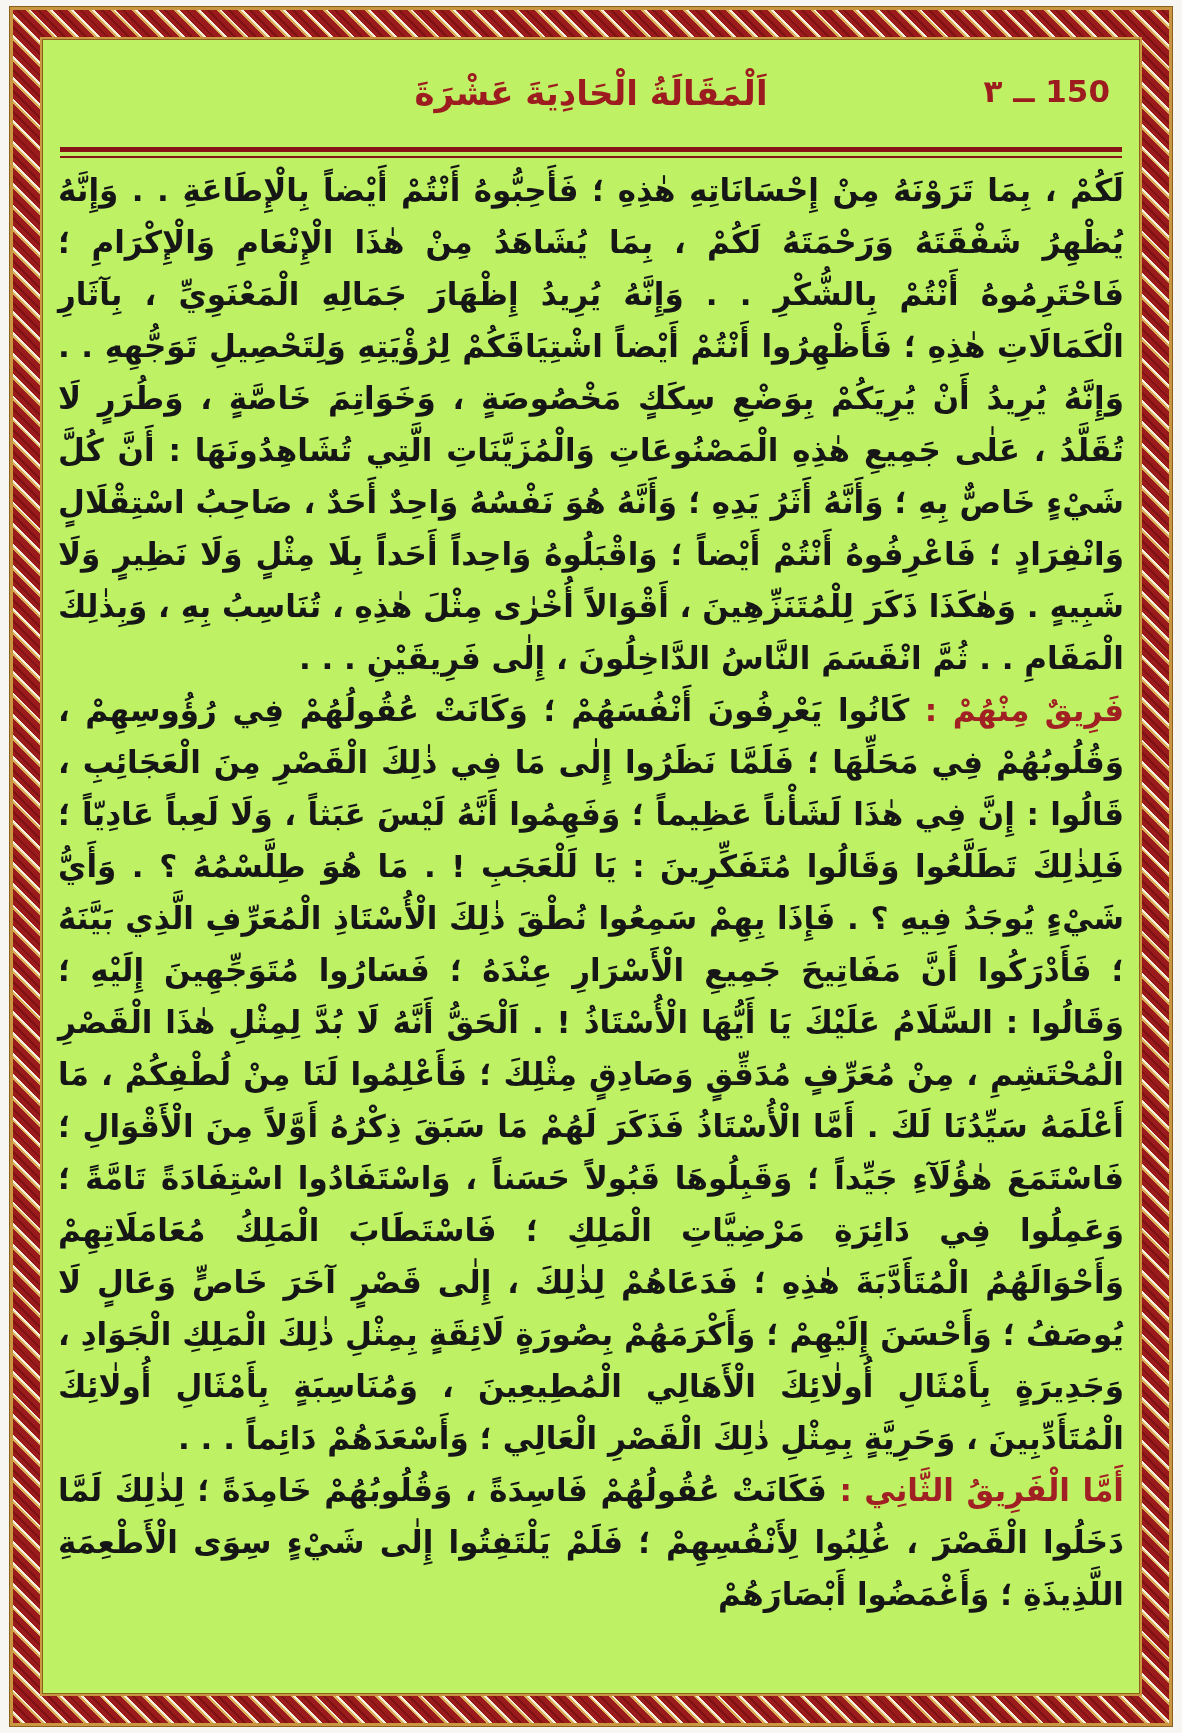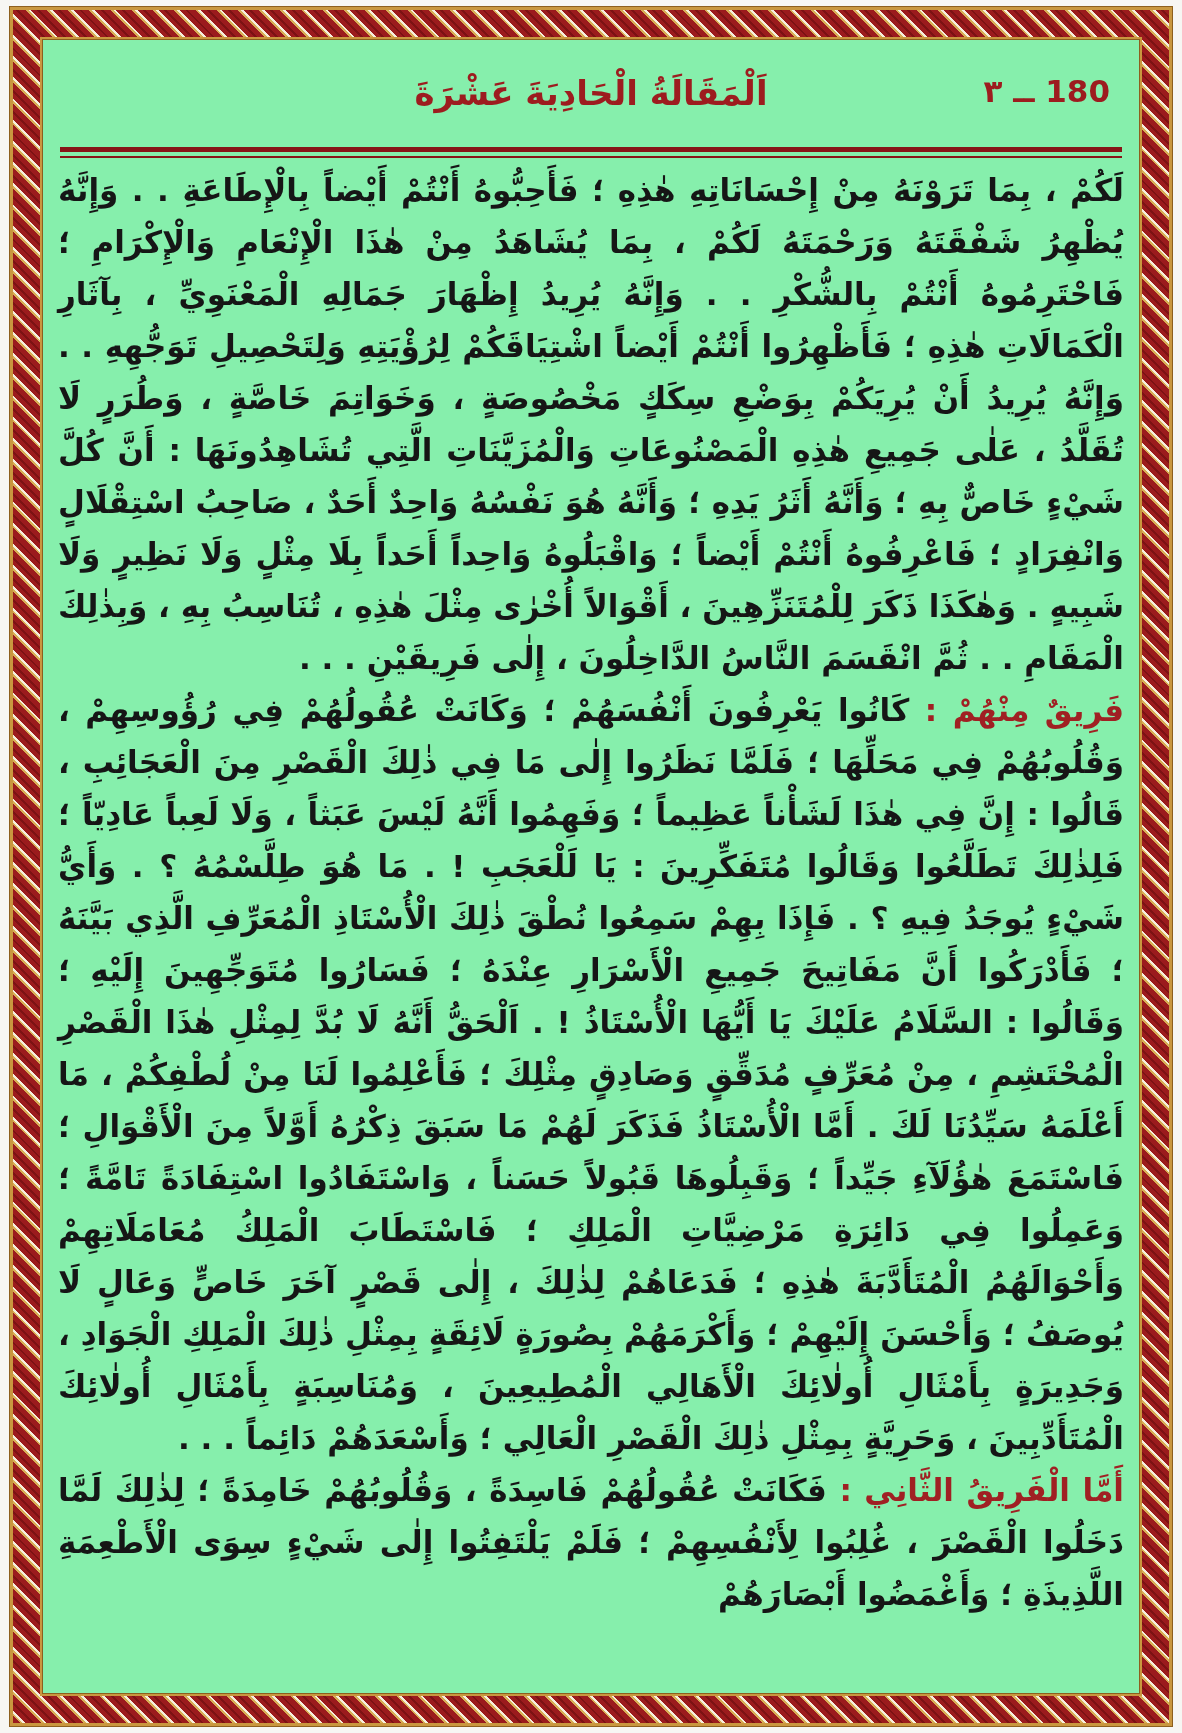--- a/index.html
+++ b/index.html
@@ -33,21 +33,21 @@
         #9b1b1d 9px, #9b1b1d 13px,
         #7c1214 13px, #7c1214 15px);
   }
   .paper {
     position: absolute;
     left: 40px;
     top: 37px;
     width: 1102px;
     height: 1659px;
     box-sizing: border-box;
-    background: #86efac;
+    background: #bef264;
     border: 2px solid #c9973f;
     box-shadow: inset 0 0 0 1px #8d5f1e;
     padding: 0 16px;
   }
   .header-row {
     position: relative;
     margin-top: 34px;
     height: 58px;
   }
   .page-title {
@@ -100,21 +100,21 @@
 </head>
 <body>
 
 <div class="sheet">
   <div class="ornate-frame"></div>
 
   <div class="paper">
 
     <div class="header-row">
       <div class="page-title">اَلْمَقَالَةُ الْحَادِيَةَ عَشْرَةَ</div>
-      <div class="page-number">180 ــ ٣</div>
+      <div class="page-number">150 ــ ٣</div>
     </div>
 
     <div class="double-rule"></div>
 
     <div class="body-text">
       <p><span>لَكُمْ ، بِمَا تَرَوْنَهُ مِنْ إِحْسَانَاتِهِ هٰذِهِ ؛ فَأَحِبُّوهُ أَنْتُمْ أَيْضاً بِالْإِطَاعَةِ . . وَإِنَّهُ يُظْهِرُ شَفْقَتَهُ وَرَحْمَتَهُ لَكُمْ ، بِمَا يُشَاهَدُ مِنْ هٰذَا الْإِنْعَامِ وَالْإِكْرَامِ ؛ فَاحْتَرِمُوهُ أَنْتُمْ بِالشُّكْرِ . . وَإِنَّهُ يُرِيدُ إِظْهَارَ جَمَالِهِ الْمَعْنَوِيِّ ، بِآثَارِ الْكَمَالَاتِ هٰذِهِ ؛ فَأَظْهِرُوا أَنْتُمْ أَيْضاً اشْتِيَاقَكُمْ لِرُؤْيَتِهِ وَلِتَحْصِيلِ تَوَجُّهِهِ . . وَإِنَّهُ يُرِيدُ أَنْ يُرِيَكُمْ بِوَضْعِ سِكَكٍ مَخْصُوصَةٍ ، وَخَوَاتِمَ خَاصَّةٍ ، وَطُرَرٍ لَا تُقَلَّدُ ، عَلٰى جَمِيعِ هٰذِهِ الْمَصْنُوعَاتِ وَالْمُزَيَّنَاتِ الَّتِي تُشَاهِدُونَهَا : أَنَّ كُلَّ شَيْءٍ خَاصٌّ بِهِ ؛ وَأَنَّهُ أَثَرُ يَدِهِ ؛ وَأَنَّهُ هُوَ نَفْسُهُ وَاحِدٌ أَحَدٌ ، صَاحِبُ اسْتِقْلَالٍ وَانْفِرَادٍ ؛ فَاعْرِفُوهُ أَنْتُمْ أَيْضاً ؛ وَاقْبَلُوهُ وَاحِداً أَحَداً بِلَا مِثْلٍ وَلَا نَظِيرٍ وَلَا شَبِيهٍ . وَهٰكَذَا ذَكَرَ لِلْمُتَنَزِّهِينَ ، أَقْوَالاً أُخْرٰى مِثْلَ هٰذِهِ ، تُنَاسِبُ بِهِ ، وَبِذٰلِكَ الْمَقَامِ . . ثُمَّ انْقَسَمَ النَّاسُ الدَّاخِلُونَ ، إِلٰى فَرِيقَيْنِ . . .</span></p>
 
       <p><span class="lead-red">فَرِيقٌ مِنْهُمْ : </span><span>كَانُوا يَعْرِفُونَ أَنْفُسَهُمْ ؛ وَكَانَتْ عُقُولُهُمْ فِي رُؤُوسِهِمْ ، وَقُلُوبُهُمْ فِي مَحَلِّهَا ؛ فَلَمَّا نَظَرُوا إِلٰى مَا فِي ذٰلِكَ الْقَصْرِ مِنَ الْعَجَائِبِ ، قَالُوا : إِنَّ فِي هٰذَا لَشَأْناً عَظِيماً ؛ وَفَهِمُوا أَنَّهُ لَيْسَ عَبَثاً ، وَلَا لَعِباً عَادِيّاً ؛ فَلِذٰلِكَ تَطَلَّعُوا وَقَالُوا مُتَفَكِّرِينَ : يَا لَلْعَجَبِ ! . مَا هُوَ طِلَّسْمُهُ ؟ . وَأَيُّ شَيْءٍ يُوجَدُ فِيهِ ؟ . فَإِذَا بِهِمْ سَمِعُوا نُطْقَ ذٰلِكَ الْأُسْتَاذِ الْمُعَرِّفِ الَّذِي بَيَّنَهُ ؛ فَأَدْرَكُوا أَنَّ مَفَاتِيحَ جَمِيعِ الْأَسْرَارِ عِنْدَهُ ؛ فَسَارُوا مُتَوَجِّهِينَ إِلَيْهِ ؛ وَقَالُوا : السَّلَامُ عَلَيْكَ يَا أَيُّهَا الْأُسْتَاذُ ! . اَلْحَقُّ أَنَّهُ لَا بُدَّ لِمِثْلِ هٰذَا الْقَصْرِ الْمُحْتَشِمِ ، مِنْ مُعَرِّفٍ مُدَقِّقٍ وَصَادِقٍ مِثْلِكَ ؛ فَأَعْلِمُوا لَنَا مِنْ لُطْفِكُمْ ، مَا أَعْلَمَهُ سَيِّدُنَا لَكَ . أَمَّا الْأُسْتَاذُ فَذَكَرَ لَهُمْ مَا سَبَقَ ذِكْرُهُ أَوَّلاً مِنَ الْأَقْوَالِ ؛ فَاسْتَمَعَ هٰؤُلَآءِ جَيِّداً ؛ وَقَبِلُوهَا قَبُولاً حَسَناً ، وَاسْتَفَادُوا اسْتِفَادَةً تَامَّةً ؛ وَعَمِلُوا فِي دَائِرَةِ مَرْضِيَّاتِ الْمَلِكِ ؛ فَاسْتَطَابَ الْمَلِكُ مُعَامَلَاتِهِمْ وَأَحْوَالَهُمُ الْمُتَأَدَّبَةَ هٰذِهِ ؛ فَدَعَاهُمْ لِذٰلِكَ ، إِلٰى قَصْرٍ آخَرَ خَاصٍّ وَعَالٍ لَا يُوصَفُ ؛ وَأَحْسَنَ إِلَيْهِمْ ؛ وَأَكْرَمَهُمْ بِصُورَةٍ لَائِقَةٍ بِمِثْلِ ذٰلِكَ الْمَلِكِ الْجَوَادِ ، وَجَدِيرَةٍ بِأَمْثَالِ أُولٰائِكَ الْأَهَالِي الْمُطِيعِينَ ، وَمُنَاسِبَةٍ بِأَمْثَالِ أُولٰائِكَ الْمُتَأَدِّبِينَ ، وَحَرِيَّةٍ بِمِثْلِ ذٰلِكَ الْقَصْرِ الْعَالِي ؛ وَأَسْعَدَهُمْ دَائِماً . . .</span></p>
 
       <p><span class="lead-red">أَمَّا الْفَرِيقُ الثَّانِي : </span><span>فَكَانَتْ عُقُولُهُمْ فَاسِدَةً ، وَقُلُوبُهُمْ خَامِدَةً ؛ لِذٰلِكَ لَمَّا دَخَلُوا الْقَصْرَ ، غُلِبُوا لِأَنْفُسِهِمْ ؛ فَلَمْ يَلْتَفِتُوا إِلٰى شَيْءٍ سِوَى الْأَطْعِمَةِ اللَّذِيذَةِ ؛ وَأَغْمَضُوا أَبْصَارَهُمْ</span></p>

